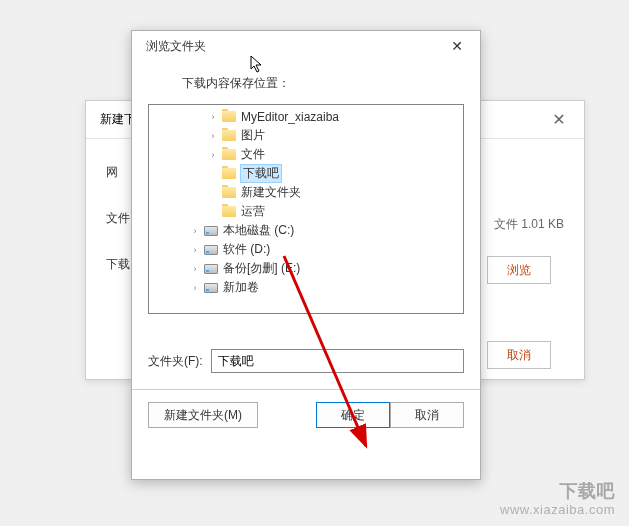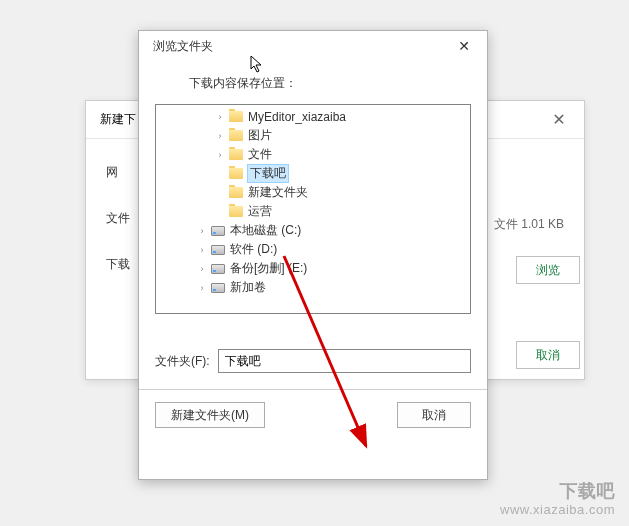--- a/index.html
+++ b/index.html
@@ -52,37 +52,37 @@
     .bg-info {
       position: absolute;
       right: 20px;
       top: 115px;
       color: #666;
       font-size: 12px;
       margin-left: 44px;
     }
     .bg-btn {
       position: absolute;
-      right: 4px;
+      right: 33px;
       width: 64px;
       height: 28px;
       background: #ffffff;
       border: 1px solid #c0c0c0;
       display: flex;
       align-items: center;
       justify-content: center;
-      color: #15803d;
+      color: #c2410c;
       cursor: pointer;
     }
     .bg-browse { top: 155px; }
     .bg-cancel { top: 240px; }
     
     .fg-dialog {
       position: absolute;
-      left: 138px;
+      left: 131px;
       top: 30px;
       width: 350px;
       height: 450px;
       background: #ffffff;
       border: 1px solid #b0b0b0;
       box-shadow: 0 3px 12px rgba(0,0,0,0.25);
     }
     .fg-titlebar {
       height: 30px;
       display: flex;
@@ -348,20 +348,23 @@
     <input class="folder-input" value="下载吧" style="">
   </div>
 
   <hr class="divider">
 
   <div class="btn-row">
     <div class="btn btn-newfolder">
         <span>新建文件夹(M)</span>
       </div>
     <div class="spacer"></div>
+    <div class="btn btn-ok">
+        <span>确定</span>
+      </div>
     <div class="btn btn-cancel2">
         <span>取消</span>
       </div>
   </div>
 </div>
 
 <svg class="cursor" width="16" height="20">
   <path d="M1 1 L1 14 L4 11 L7 17 L9 16 L6 10 L11 10 Z" fill="#fff" stroke="#000" stroke-width="1"></path>
 </svg>
 

